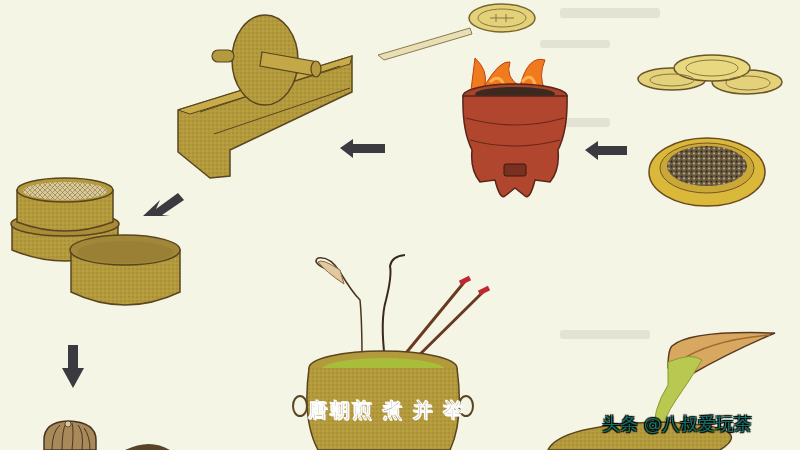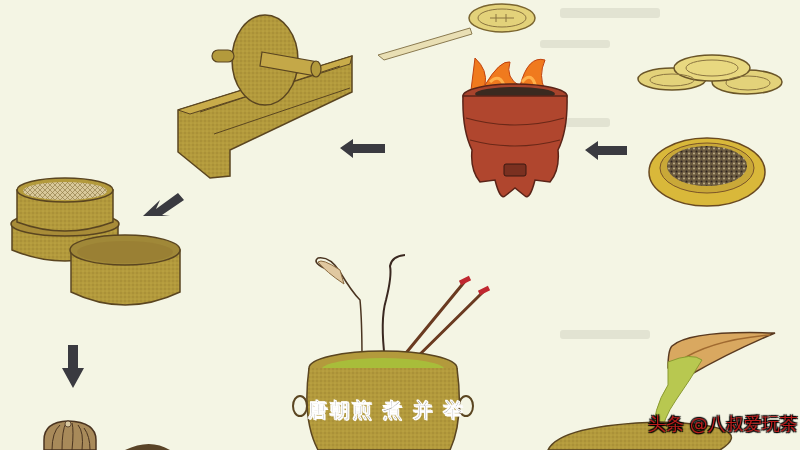--- a/index.html
+++ b/index.html
@@ -11,22 +11,22 @@
   .stage { position: absolute; left: 0; top: 0; width: 800px; height: 450px; }
   .caption {
     position: absolute; left: 308px; top: 397px;
     font-size: 20px; font-weight: normal; letter-spacing: 2px;
     color: #8a8a8a;
     -webkit-text-stroke: 1px #ffffff;
     text-shadow: 0 0 2px #ffffff, 1px 1px 0 #ffffff, -1px -1px 0 #ffffff;
     white-space: pre;
   }
   .watermark {
-    position: absolute; left: 648px; top: 412px;
-    font-size: 18px; color: #b91c1c;
+    position: absolute; left: 602px; top: 412px;
+    font-size: 18px; color: #0f766e;
     text-shadow: 1px 1px 1px #000000, -1px -1px 1px #000000, 1px -1px 1px #000000, -1px 1px 1px #000000;
     white-space: pre;
   }
 </style>
 </head>
 <body>
 
 <div class="stage">
 <svg width="800" height="450" viewBox="0 0 800 450" xmlns="http://www.w3.org/2000/svg">
   <defs>

